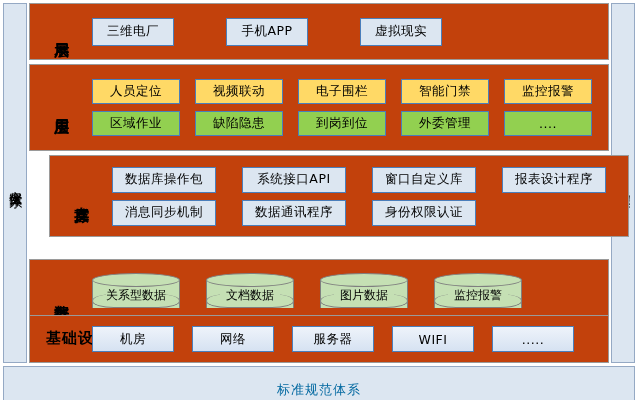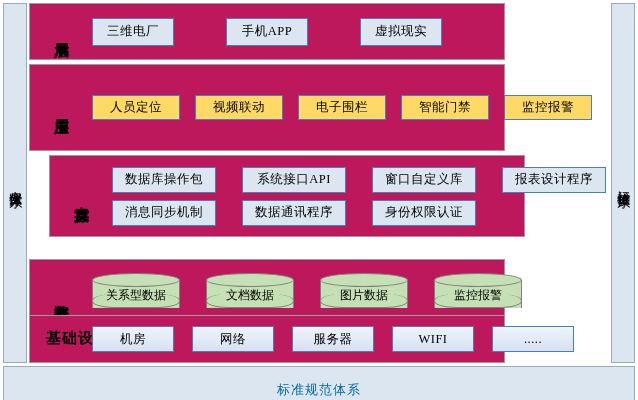--- a/index.html
+++ b/index.html
@@ -66,27 +66,26 @@
   .layers {
     position: absolute;
     left: 29px;
     top: 3px;
     width: 580px;
     height: 360px;
   }
   .layer {
     position: absolute;
     left: 0;
-    width: 476px;
-    box-sizing: border-box;
-    background: #be185d;
+    width: 580px;
+    box-sizing: border-box;
+    background: #c2410c;
     border: 1px solid #9a9a9a;
     display: flex;
     align-items: center;
-    font-family: Liberation Serif, serif;
   }
   .layer-label {
     flex: 0 0 auto;
     width: 62px;
     display: flex;
     align-items: center;
     justify-content: center;
     font-size: 15px;
     font-weight: bold;
     color: #000000;
@@ -255,20 +254,27 @@
         <div class="layer-label">
           <span class="vtext">应用层</span>
         </div>
         <div class="layer-body">
           <div class="row" style="gap: 15px;">
             <div class="node app-orange">人员定位</div>
             <div class="node app-orange">视频联动</div>
             <div class="node app-orange">电子围栏</div>
             <div class="node app-orange">智能门禁</div>
             <div class="node app-orange">监控报警</div>
+          </div>
+          <div class="row" style="gap: 15px;">
+            <div class="node app-green">区域作业</div>
+            <div class="node app-green">缺陷隐患</div>
+            <div class="node app-green">到岗到位</div>
+            <div class="node app-green">外委管理</div>
+            <div class="node app-green">....</div>
           </div>
         </div>
       </div>
       <div class="layer" style="top: 152px; height: 82px; margin-left: 20px;">
         <div class="layer-label">
           <span class="vtext">支撑层</span>
         </div>
         <div class="layer-body">
           <div class="row" style="gap: 26px;">
             <div class="node support">数据库操作包</div>

